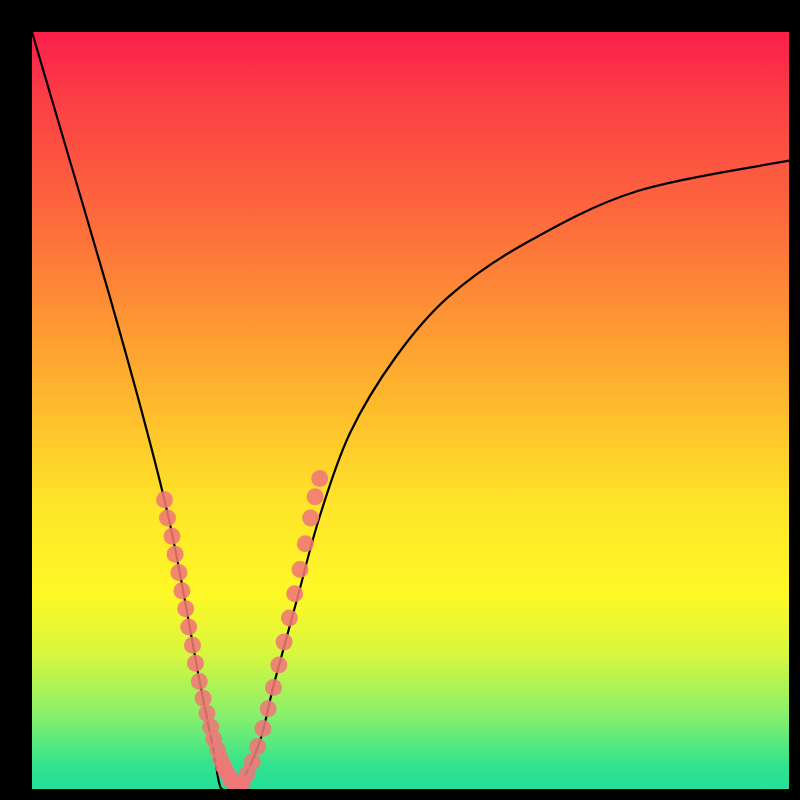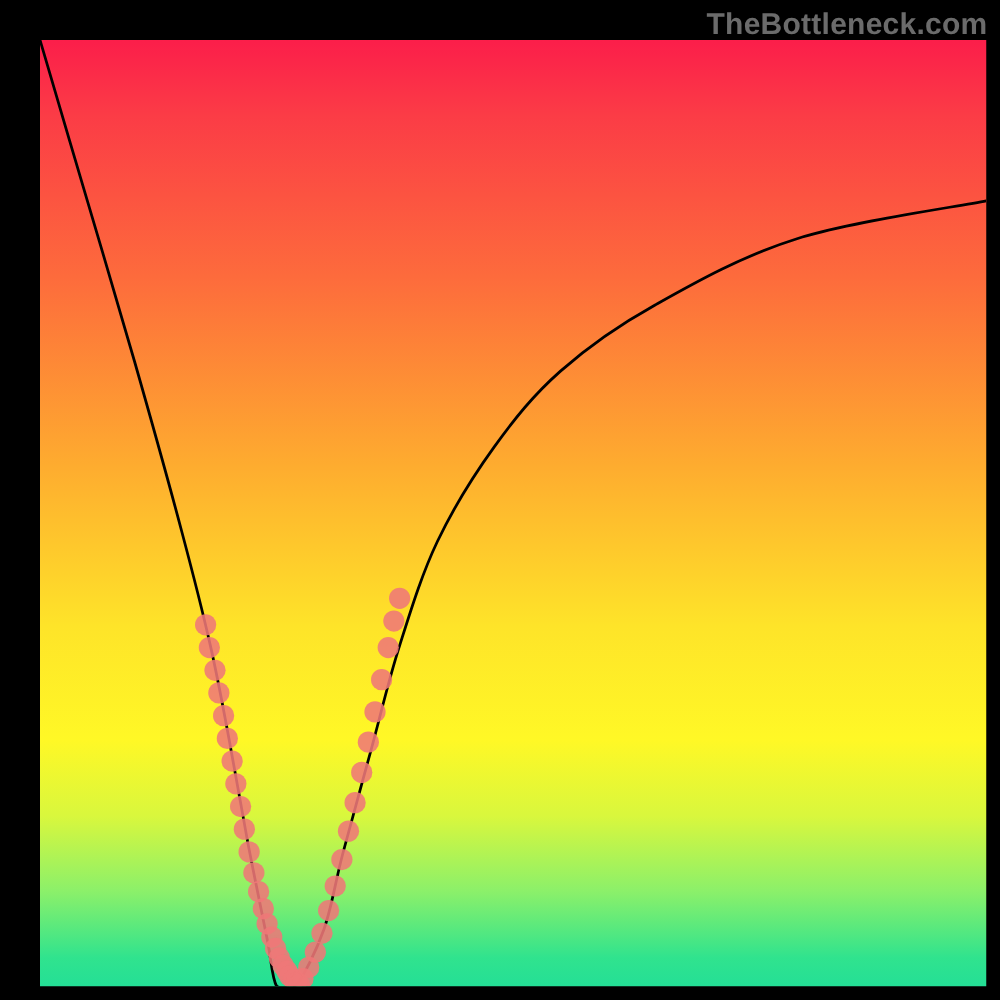--- a/index.html
+++ b/index.html
@@ -63,21 +63,20 @@
     fill: none;
     stroke: #000;
     stroke-width: 2.2;
     stroke-linecap: round;
   }
 </style>
 </head>
 <body>
 
 <div class="frame">
-  <div class="watermark">TheBottleneck.com</div>
 
   <div class="plot-area">
     <svg class="curve" viewBox="0 0 757 757" preserveAspectRatio="none">
       <path id="curve-left" class="curve-path" d="M0.0 0.0 C6.3 21.4,25.2 85.8,37.9 128.7 C50.5 171.6,63.1 213.2,75.7 257.4 C88.3 301.5,103.5 355.8,113.5 393.6 C123.6 431.5,130.0 456.7,136.3 484.5 C142.6 512.2,146.4 533.7,151.4 560.2 C156.4 586.7,161.5 617.0,166.5 643.5 C171.6 669.9,177.9 700.2,181.7 719.1 C185.5 738.1,185.5 750.7,189.3 757.0 C193.0 763.3,201.9 757.0,204.4 757.0"></path>
       <path id="curve-right" class="curve-path" d="M189.3 757.0 C191.8 757.0,198.1 764.6,204.4 757.0 C210.7 749.4,220.8 729.2,227.1 711.6 C233.4 693.9,235.9 675.0,242.2 651.0 C248.5 627.0,257.4 595.5,264.9 567.8 C272.5 540.0,278.8 512.2,287.7 484.5 C296.5 456.7,305.3 427.7,317.9 401.2 C330.6 374.7,347.0 348.2,363.4 325.5 C379.8 302.8,394.9 283.9,416.4 264.9 C437.8 246.0,460.5 229.6,492.1 212.0 C523.6 194.3,561.4 172.8,605.6 159.0 C649.8 145.1,731.8 133.7,757.0 128.7"></path>
       <g id="dots-left">
           <circle cx="132.5" cy="467.8" r="8.5" class="dot"></circle>
           <circle cx="135.5" cy="486.0" r="8.5" class="dot"></circle>
           <circle cx="140.0" cy="504.2" r="8.5" class="dot"></circle>
           <circle cx="143.1" cy="522.3" r="8.5" class="dot"></circle>

